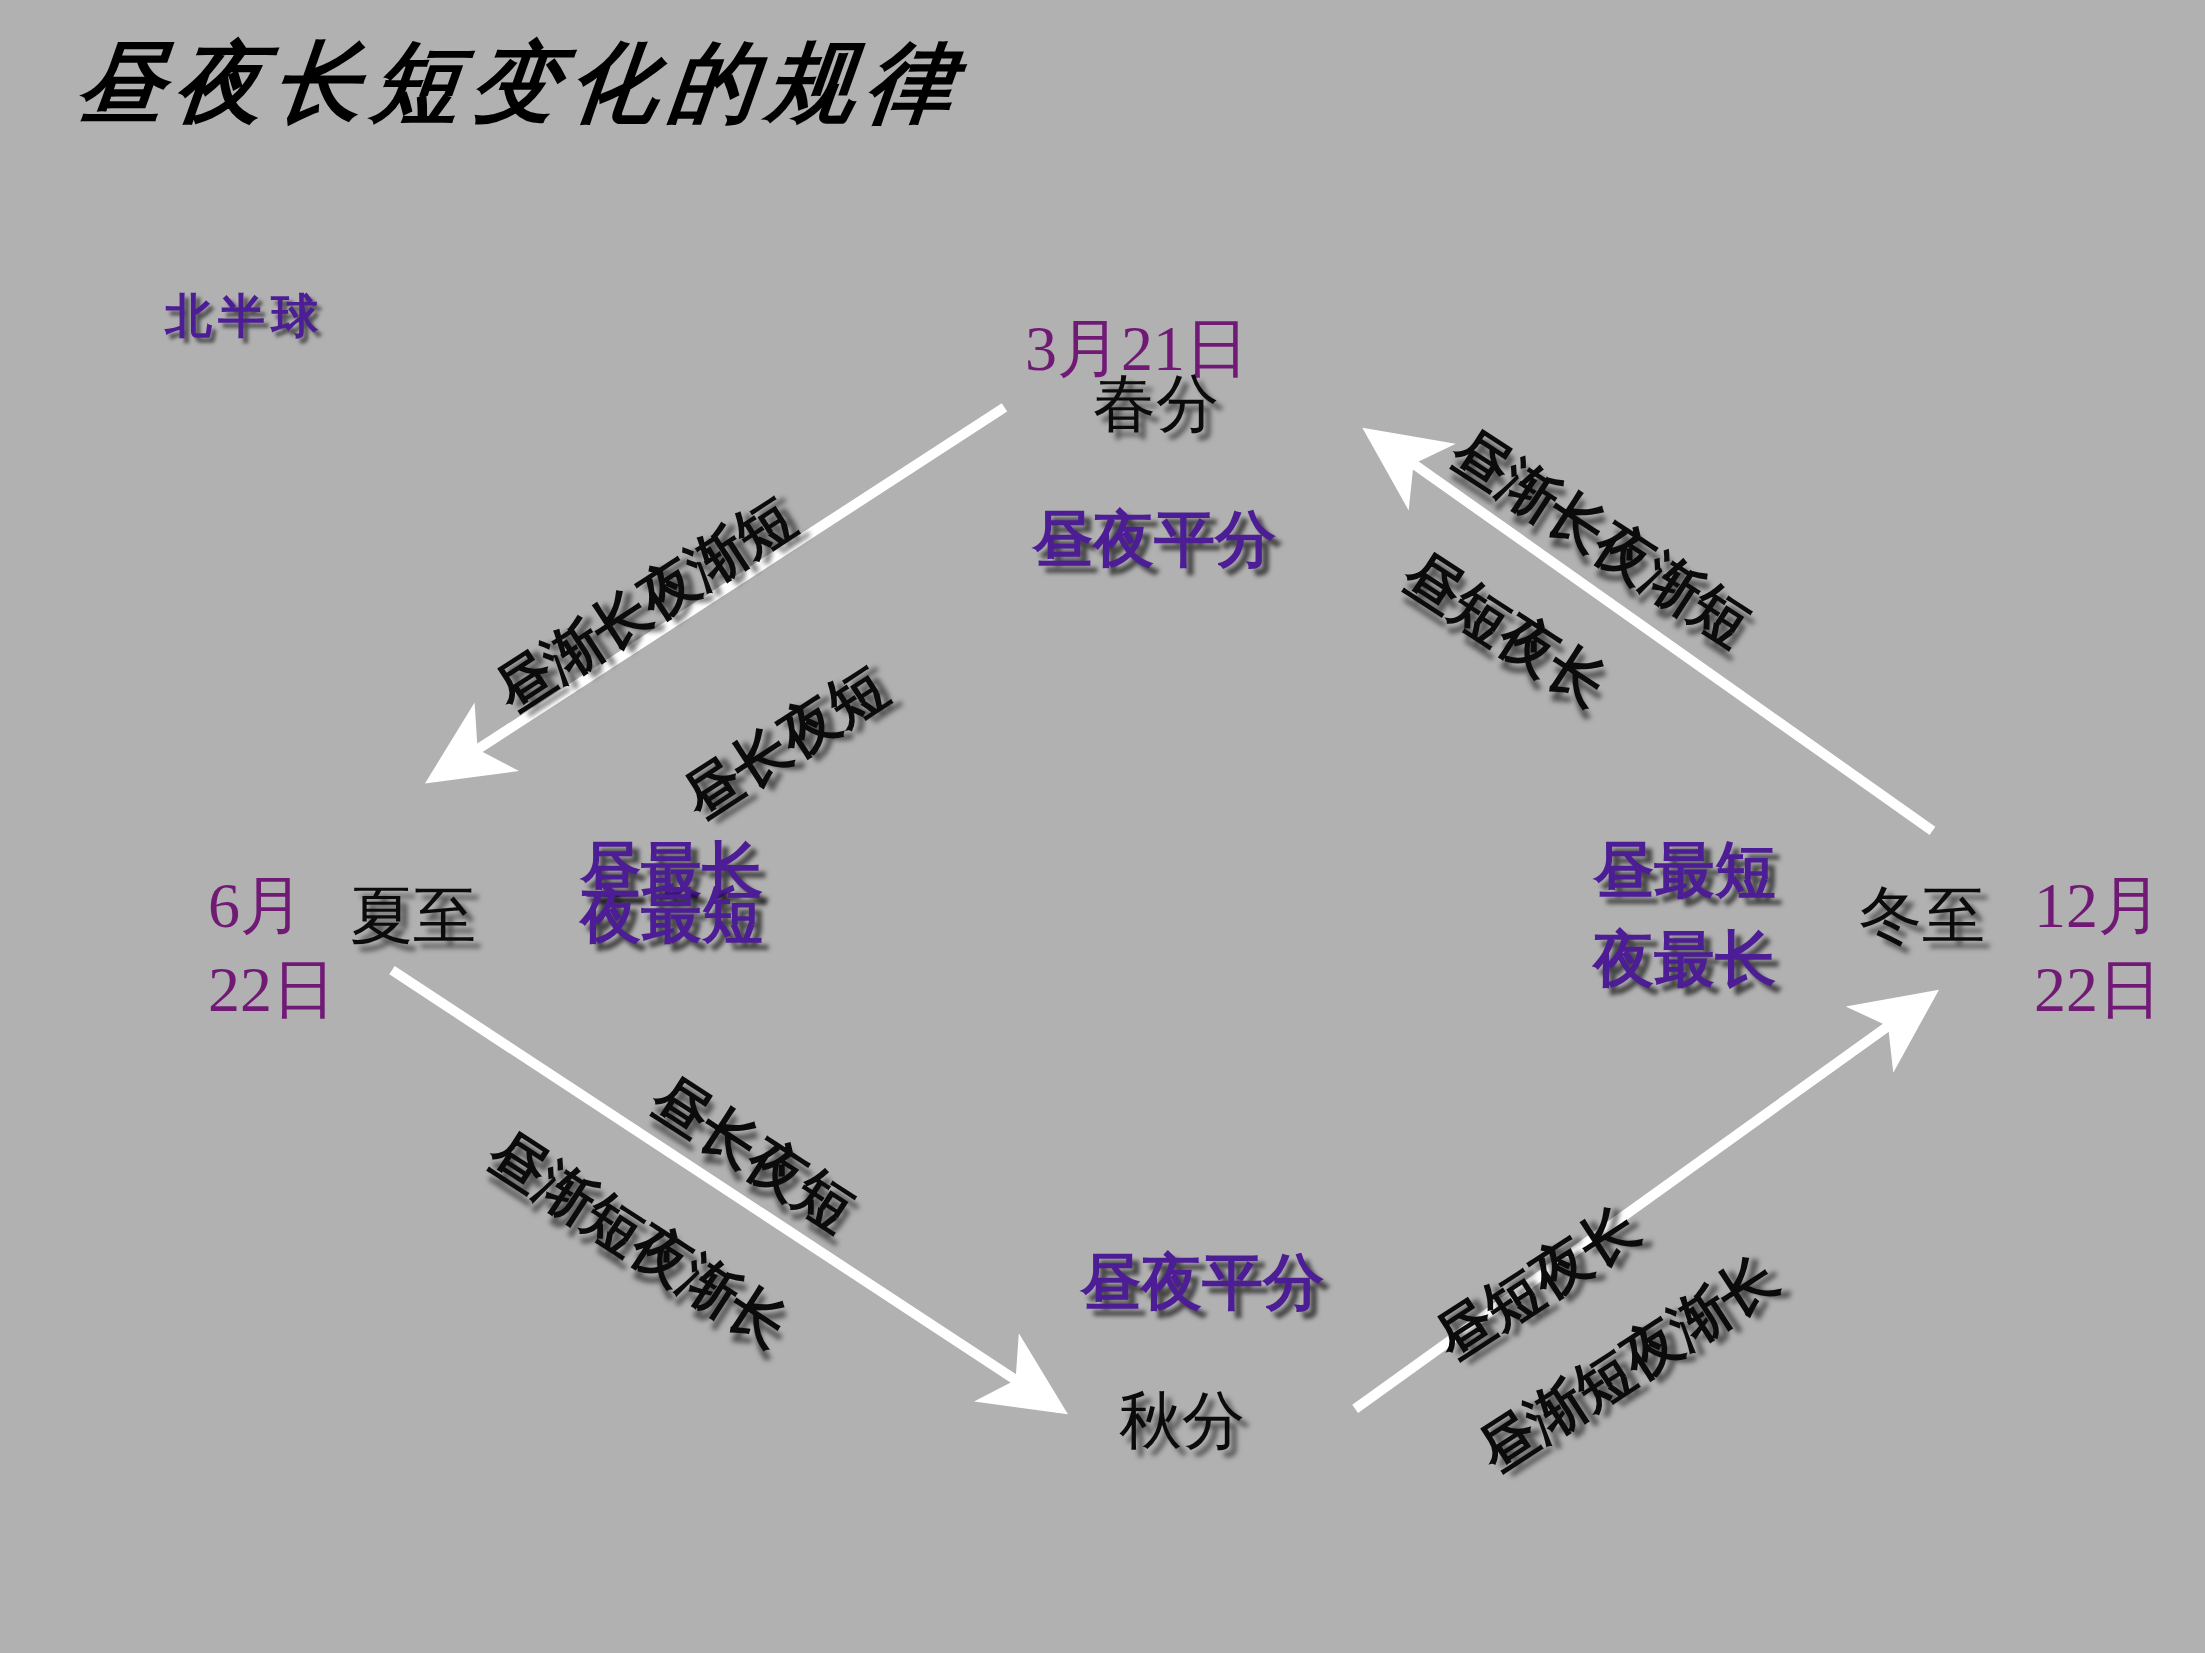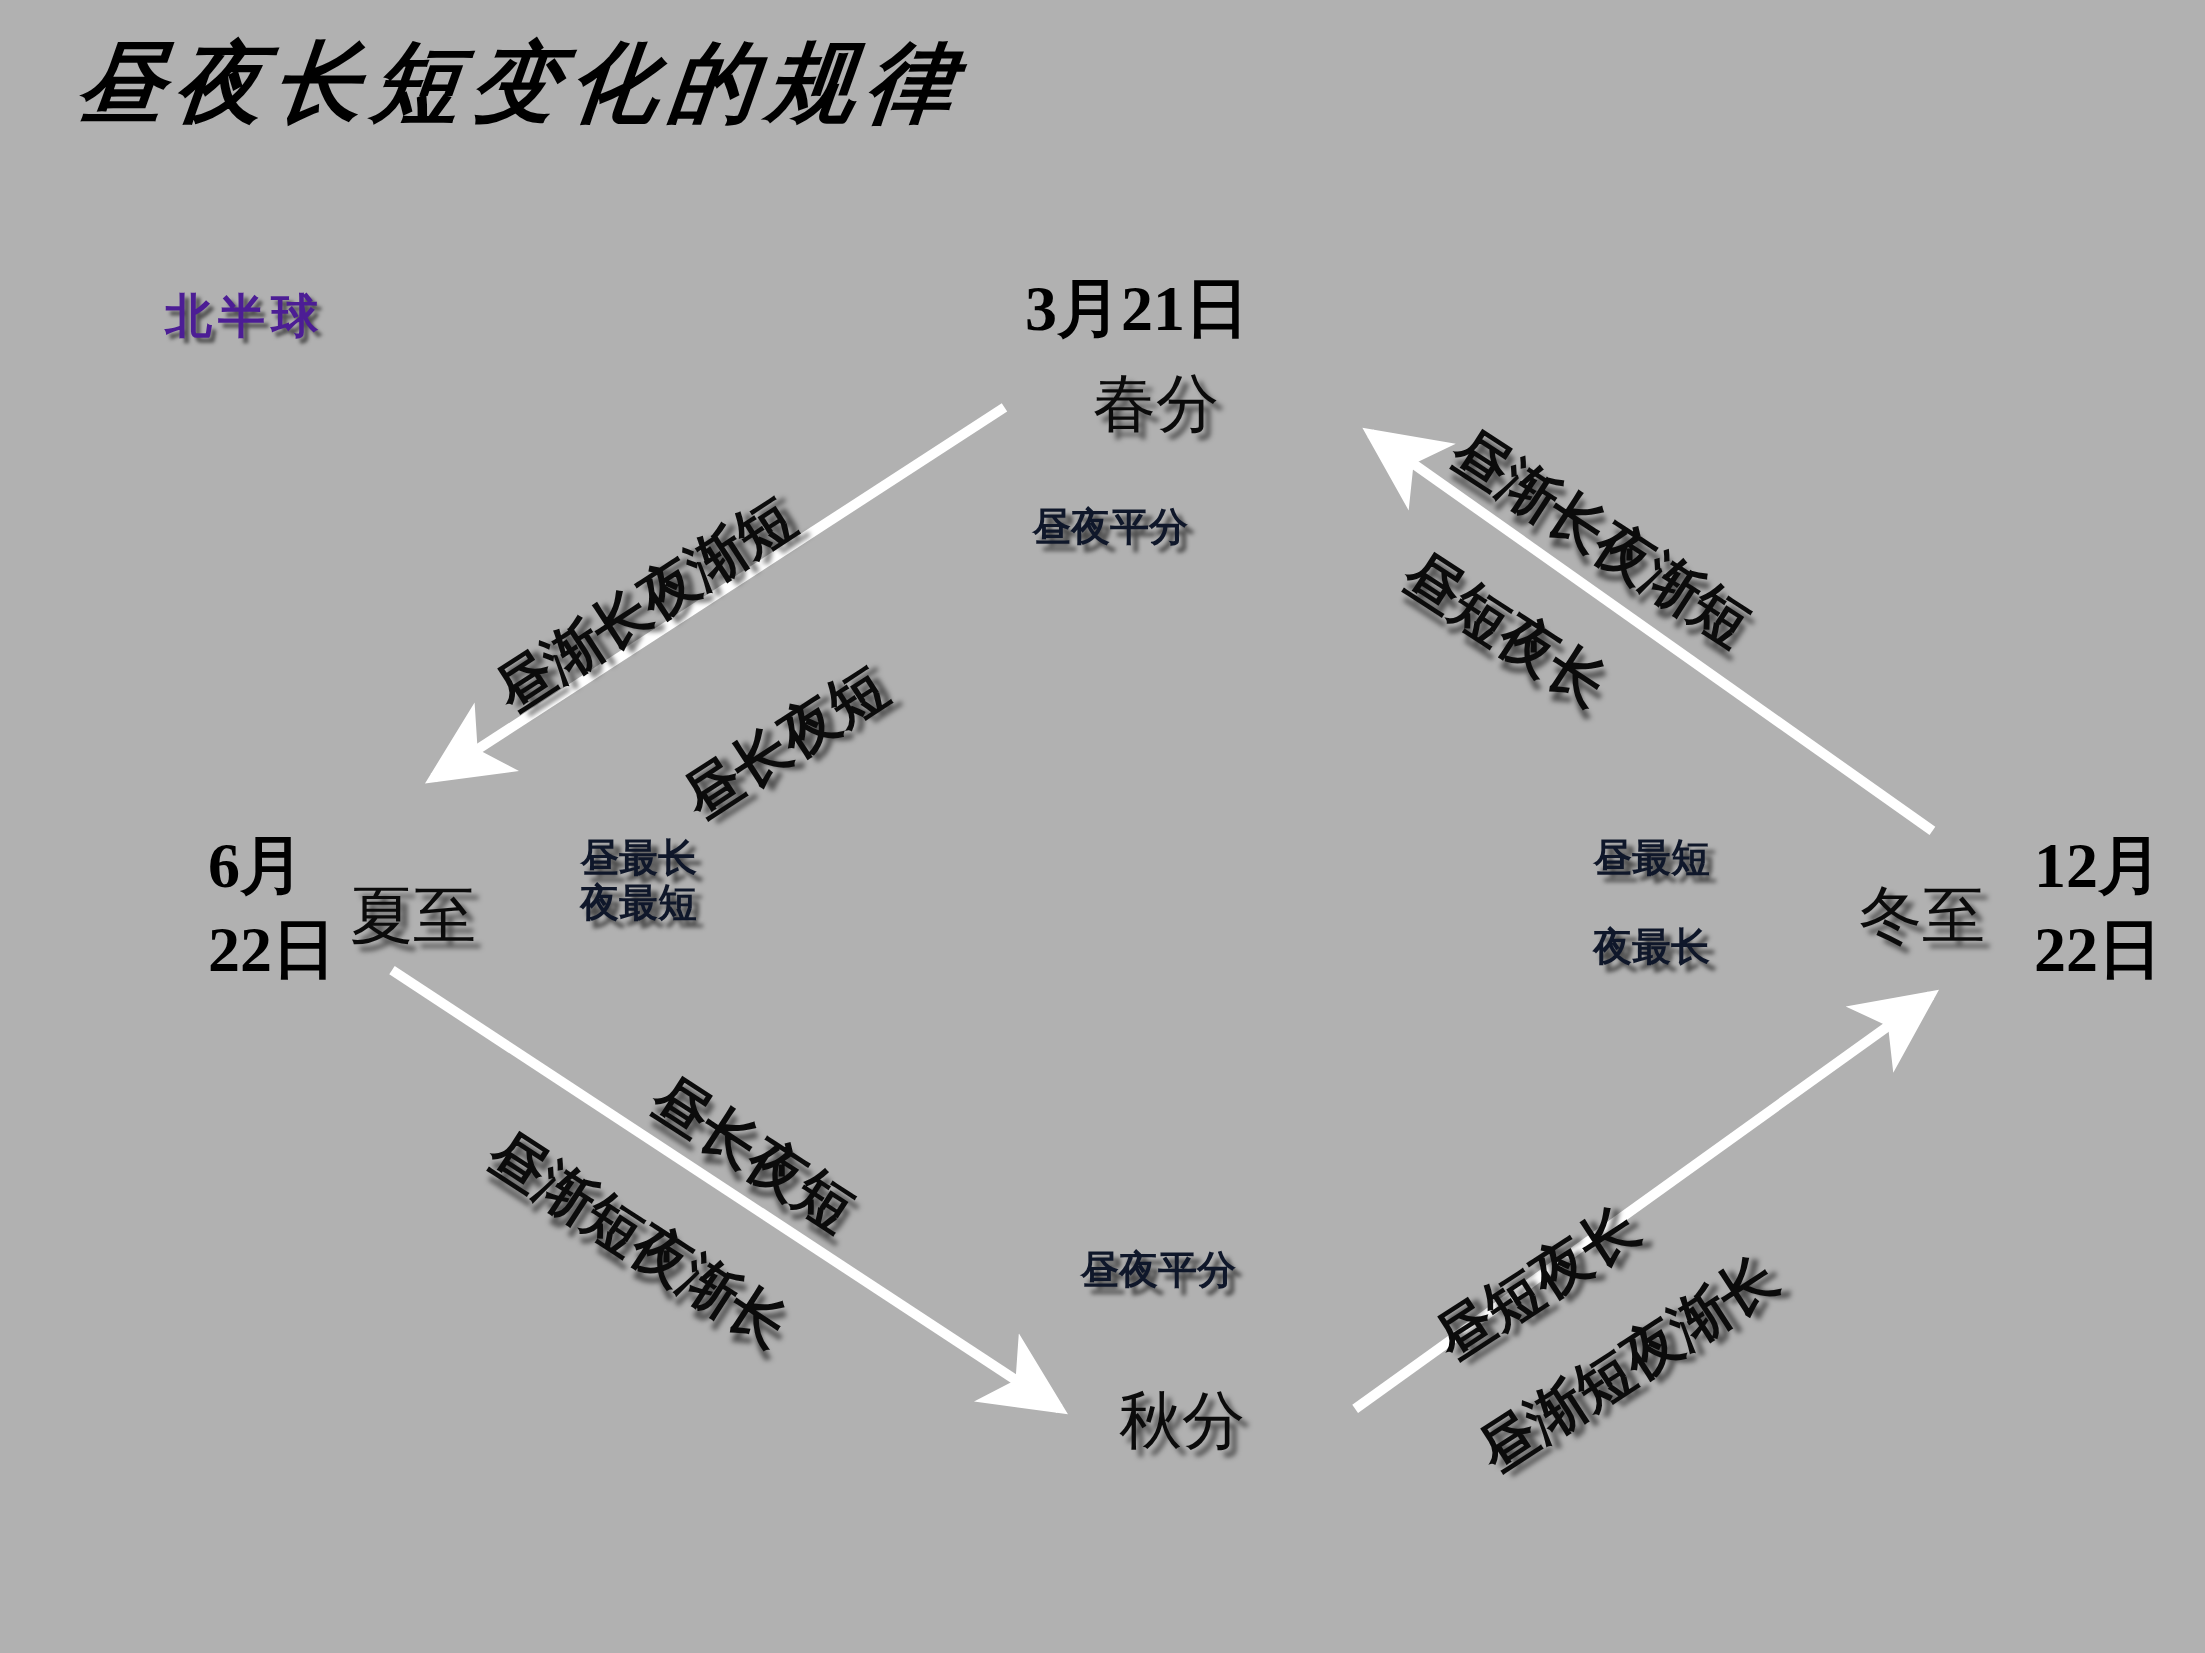--- a/index.html
+++ b/index.html
@@ -51,42 +51,43 @@
     position: absolute;
     left: 0; top: 0;
     width: 2205px;
     height: 1654px;
   }
 
   
   .node-date {
     position: absolute;
     font-family: "Liberation Serif", "DejaVu Serif", serif;
-    font-weight: bold;
+    font-weight: normal;
     font-size: 64px;
     line-height: 1.02;
-    color: #000000;
+    color: #701a75;
     white-space: nowrap;
+    margin-top: 40px;
   }
   .node-name {
     position: absolute;
     font-family: "Liberation Sans", "DejaVu Sans", sans-serif;
     font-weight: normal;
     font-size: 63px;
     color: #0b0b0b;
     white-space: nowrap;
     text-shadow: 6.9px 6.9px 5.4px rgba(0,0,0,0.55);
   }
   .yellow-note {
     position: absolute;
     font-family: "Liberation Sans", "DejaVu Sans", sans-serif;
     font-weight: bold;
-    font-size: 39px;
+    font-size: 61px;
     line-height: 1.12;
-    color: #0f172a;
+    color: #4c1d95;
     white-space: nowrap;
     text-shadow: 6.9px 6.9px 4.6px rgba(0,0,0,0.62);
   }
   .edge-label {
     position: absolute;
     font-family: "Liberation Sans", "DejaVu Sans", sans-serif;
     font-weight: bold;
     font-size: 57px;
     color: #0b0b0b;
     white-space: nowrap;

